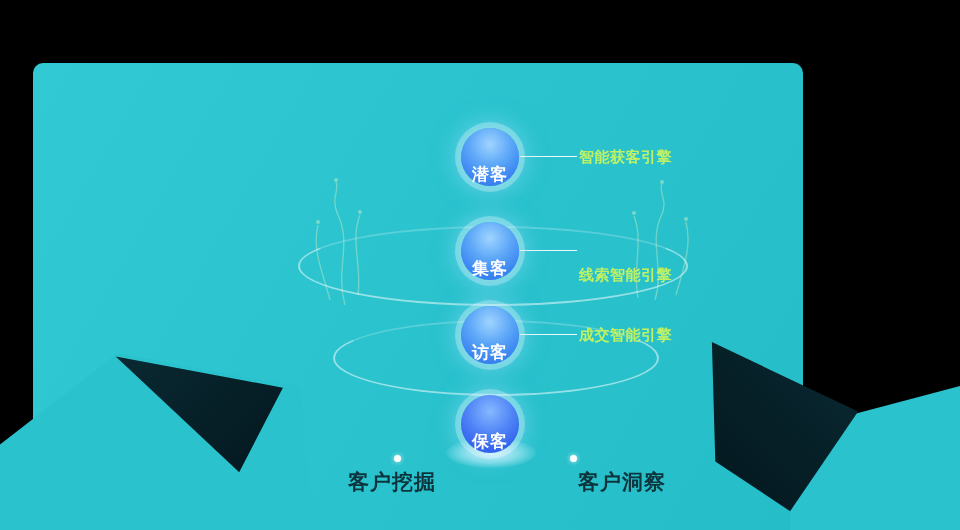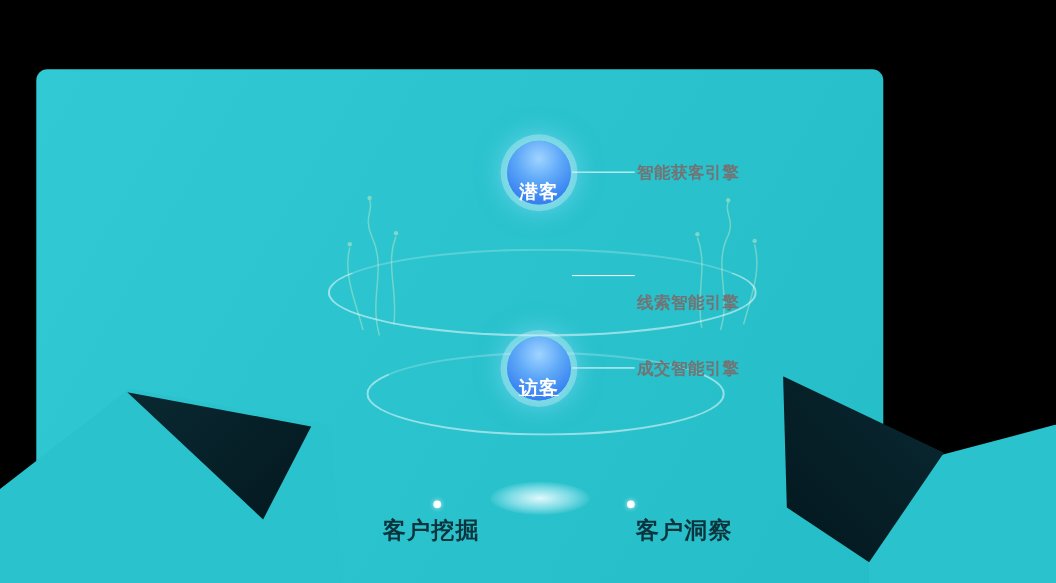--- a/index.html
+++ b/index.html
@@ -42,31 +42,31 @@
              background:radial-gradient(ellipse at center,rgba(232,252,255,0.95) 0%,
                         rgba(190,240,248,0.55) 45%,rgba(190,240,248,0) 75%);
              border-radius:50%;}
 
   
   .stage-circle{position:absolute;left:461px;width:58px;height:58px;border-radius:50%;
         display:flex;align-items:flex-end;justify-content:center;z-index:6;
         background:radial-gradient(circle at 50% 28%,#9fd4ff 0%,#5ea8f8 40%,#3c86f2 72%,#2e6fe8 100%);
         box-shadow:0 0 0 6px rgba(255,255,255,0.28),0 0 22px 6px rgba(150,220,255,0.55);
         color:#fff;font-size:17px;font-weight:bold;letter-spacing:1px;}
-  .s1{top:128px;} .s2{top:222px;} .s3{top:306px;text-decoration:underline;}
+  .s1{top:128px;} .s2{top:222px;} .s3{top:306px;}
   .s4{top:395px;background:radial-gradient(circle at 50% 28%,#86b8ff 0%,#4f83f6 45%,#3565ee 75%,#2b55e0 100%);}
 
   
   .connector{position:absolute;left:520px;width:57px;height:1px;
              background:rgba(255,255,255,0.9);z-index:5;}
   .c1{top:156px;} .c2{top:250px;} .c3{top:334px;}
 
   
   .engine-label{position:absolute;left:579px;height:20px;line-height:20px;z-index:6;
-                color:#737373;font-size:15px;font-weight:bold;letter-spacing:0.5px;}
+                color:#bef264;font-size:15px;font-weight:bold;letter-spacing:0.5px;}
   .e1{top:147px;} .e2{top:241px;margin-top:24px;} .e3{top:325px;}
 
   
   .dot{position:absolute;width:7px;height:7px;border-radius:50%;background:#fff;z-index:6;
        box-shadow:0 0 5px rgba(255,255,255,0.8);}
   .dot-1{left:394px;top:455px;} .dot-2{left:570px;top:455px;}
   .footer-label{position:absolute;z-index:6;color:#0c343d;font-size:21px;font-weight:bold;
                 letter-spacing:1px;}
   .f1{left:348px;top:468px;} .f2{left:578px;top:468px;}
 </style>
@@ -101,26 +101,32 @@
   <div class="base-glow"></div>
 
   <div class="connector c1"></div>
   <div class="engine-label e1">智能获客引擎</div>
   <div class="stage-circle s1">
     <span>潜客</span>
   </div>
 
   <div class="connector c2"></div>
   <div class="engine-label e2">线索智能引擎</div>
+  <div class="stage-circle s2">
+    <span>集客</span>
+  </div>
 
   <div class="connector c3"></div>
   <div class="engine-label e3">成交智能引擎</div>
   <div class="stage-circle s3">
     <span>访客</span>
   </div>
 
+  <div class="stage-circle s4">
+    <span>保客</span>
+  </div>
 
   <div class="dot dot-1"></div>
   <div class="footer-label f1">客户挖掘</div>
   <div class="dot dot-2"></div>
   <div class="footer-label f2">客户洞察</div>
 
 </div>
 
 </body></html>

